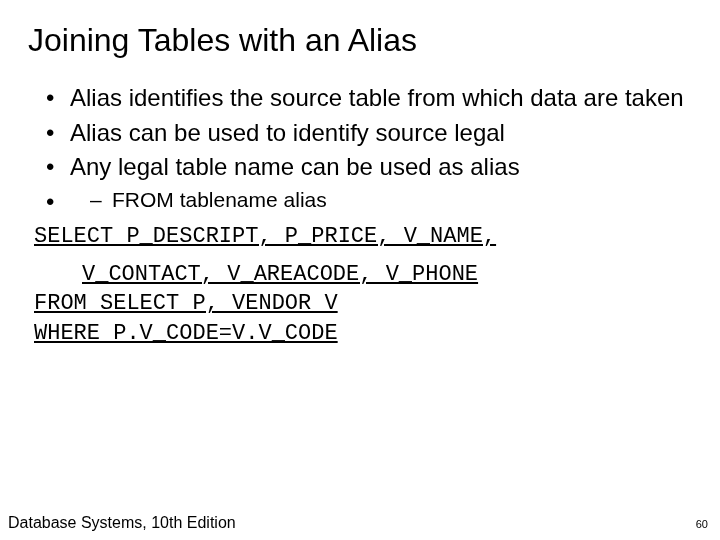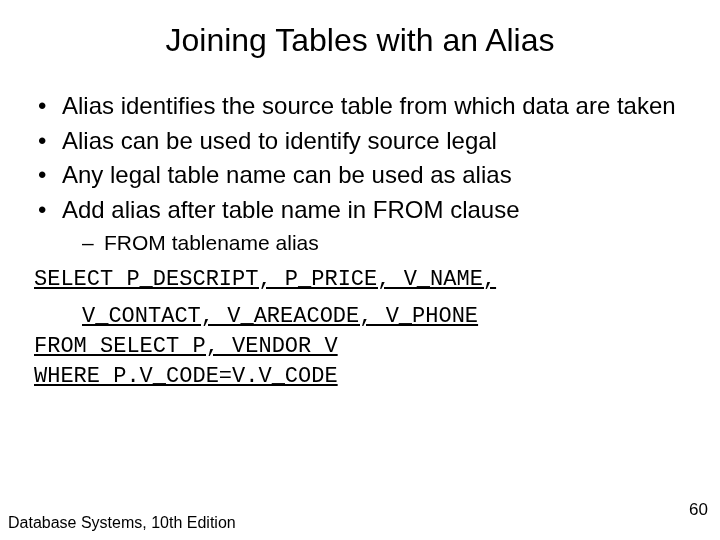--- a/index.html
+++ b/index.html
@@ -15,27 +15,26 @@
   }
   .slide {
     width: 720px;
     height: 540px;
     box-sizing: border-box;
     padding: 18px 28px 0 28px;
     position: relative;
   }
   .title {
     font-size: 32px;
-    text-align: center;
-    margin: 4px 0 32px 0;
+    margin: 4px 0 24px 0;
     font-weight: normal;
   }
   ul.top {
     list-style: none;
-    margin: 0;
+    margin: 8px;
     padding: 0 0 0 10px;
     font-size: 24px;
     line-height: 1.28;
   }
   ul.top > li {
     position: relative;
     padding-left: 24px;
     margin: 0 0 4px 0;
   }
   ul.top > li::before {
@@ -82,22 +81,22 @@
   }
   .footer-left {
     position: absolute;
     left: 8px;
     bottom: 8px;
     font-size: 16px;
   }
   .footer-right {
     position: absolute;
     right: 12px;
-    bottom: 20px;
-    font-size: 17px;
+    bottom: 10px;
+    font-size: 11px;
     margin-top: 35px;
   }
 </style>
 </head>
 <body>
 
 <div class="slide">
 
   <h1 class="title">Joining Tables with an Alias</h1>
 
@@ -105,21 +104,20 @@
     <li>
       <span class="wrap">Alias identifies the source table from which data are taken</span>
     </li>
     <li>
       <span class="wrap">Alias can be used to identify source legal</span>
     </li>
     <li>
       <span class="wrap">Any legal table name can be used as alias</span>
     </li>
     <li>
-      <span class="wrap">Add alias after table name in FROM clause</span>
       <ul class="sub">
         <li>
           <span>FROM tablename alias</span>
         </li>
       </ul>
     </li>
   </ul>
 
   <div class="code">
     <span class="line">SELECT P_DESCRIPT, P_PRICE, V_NAME,</span>

